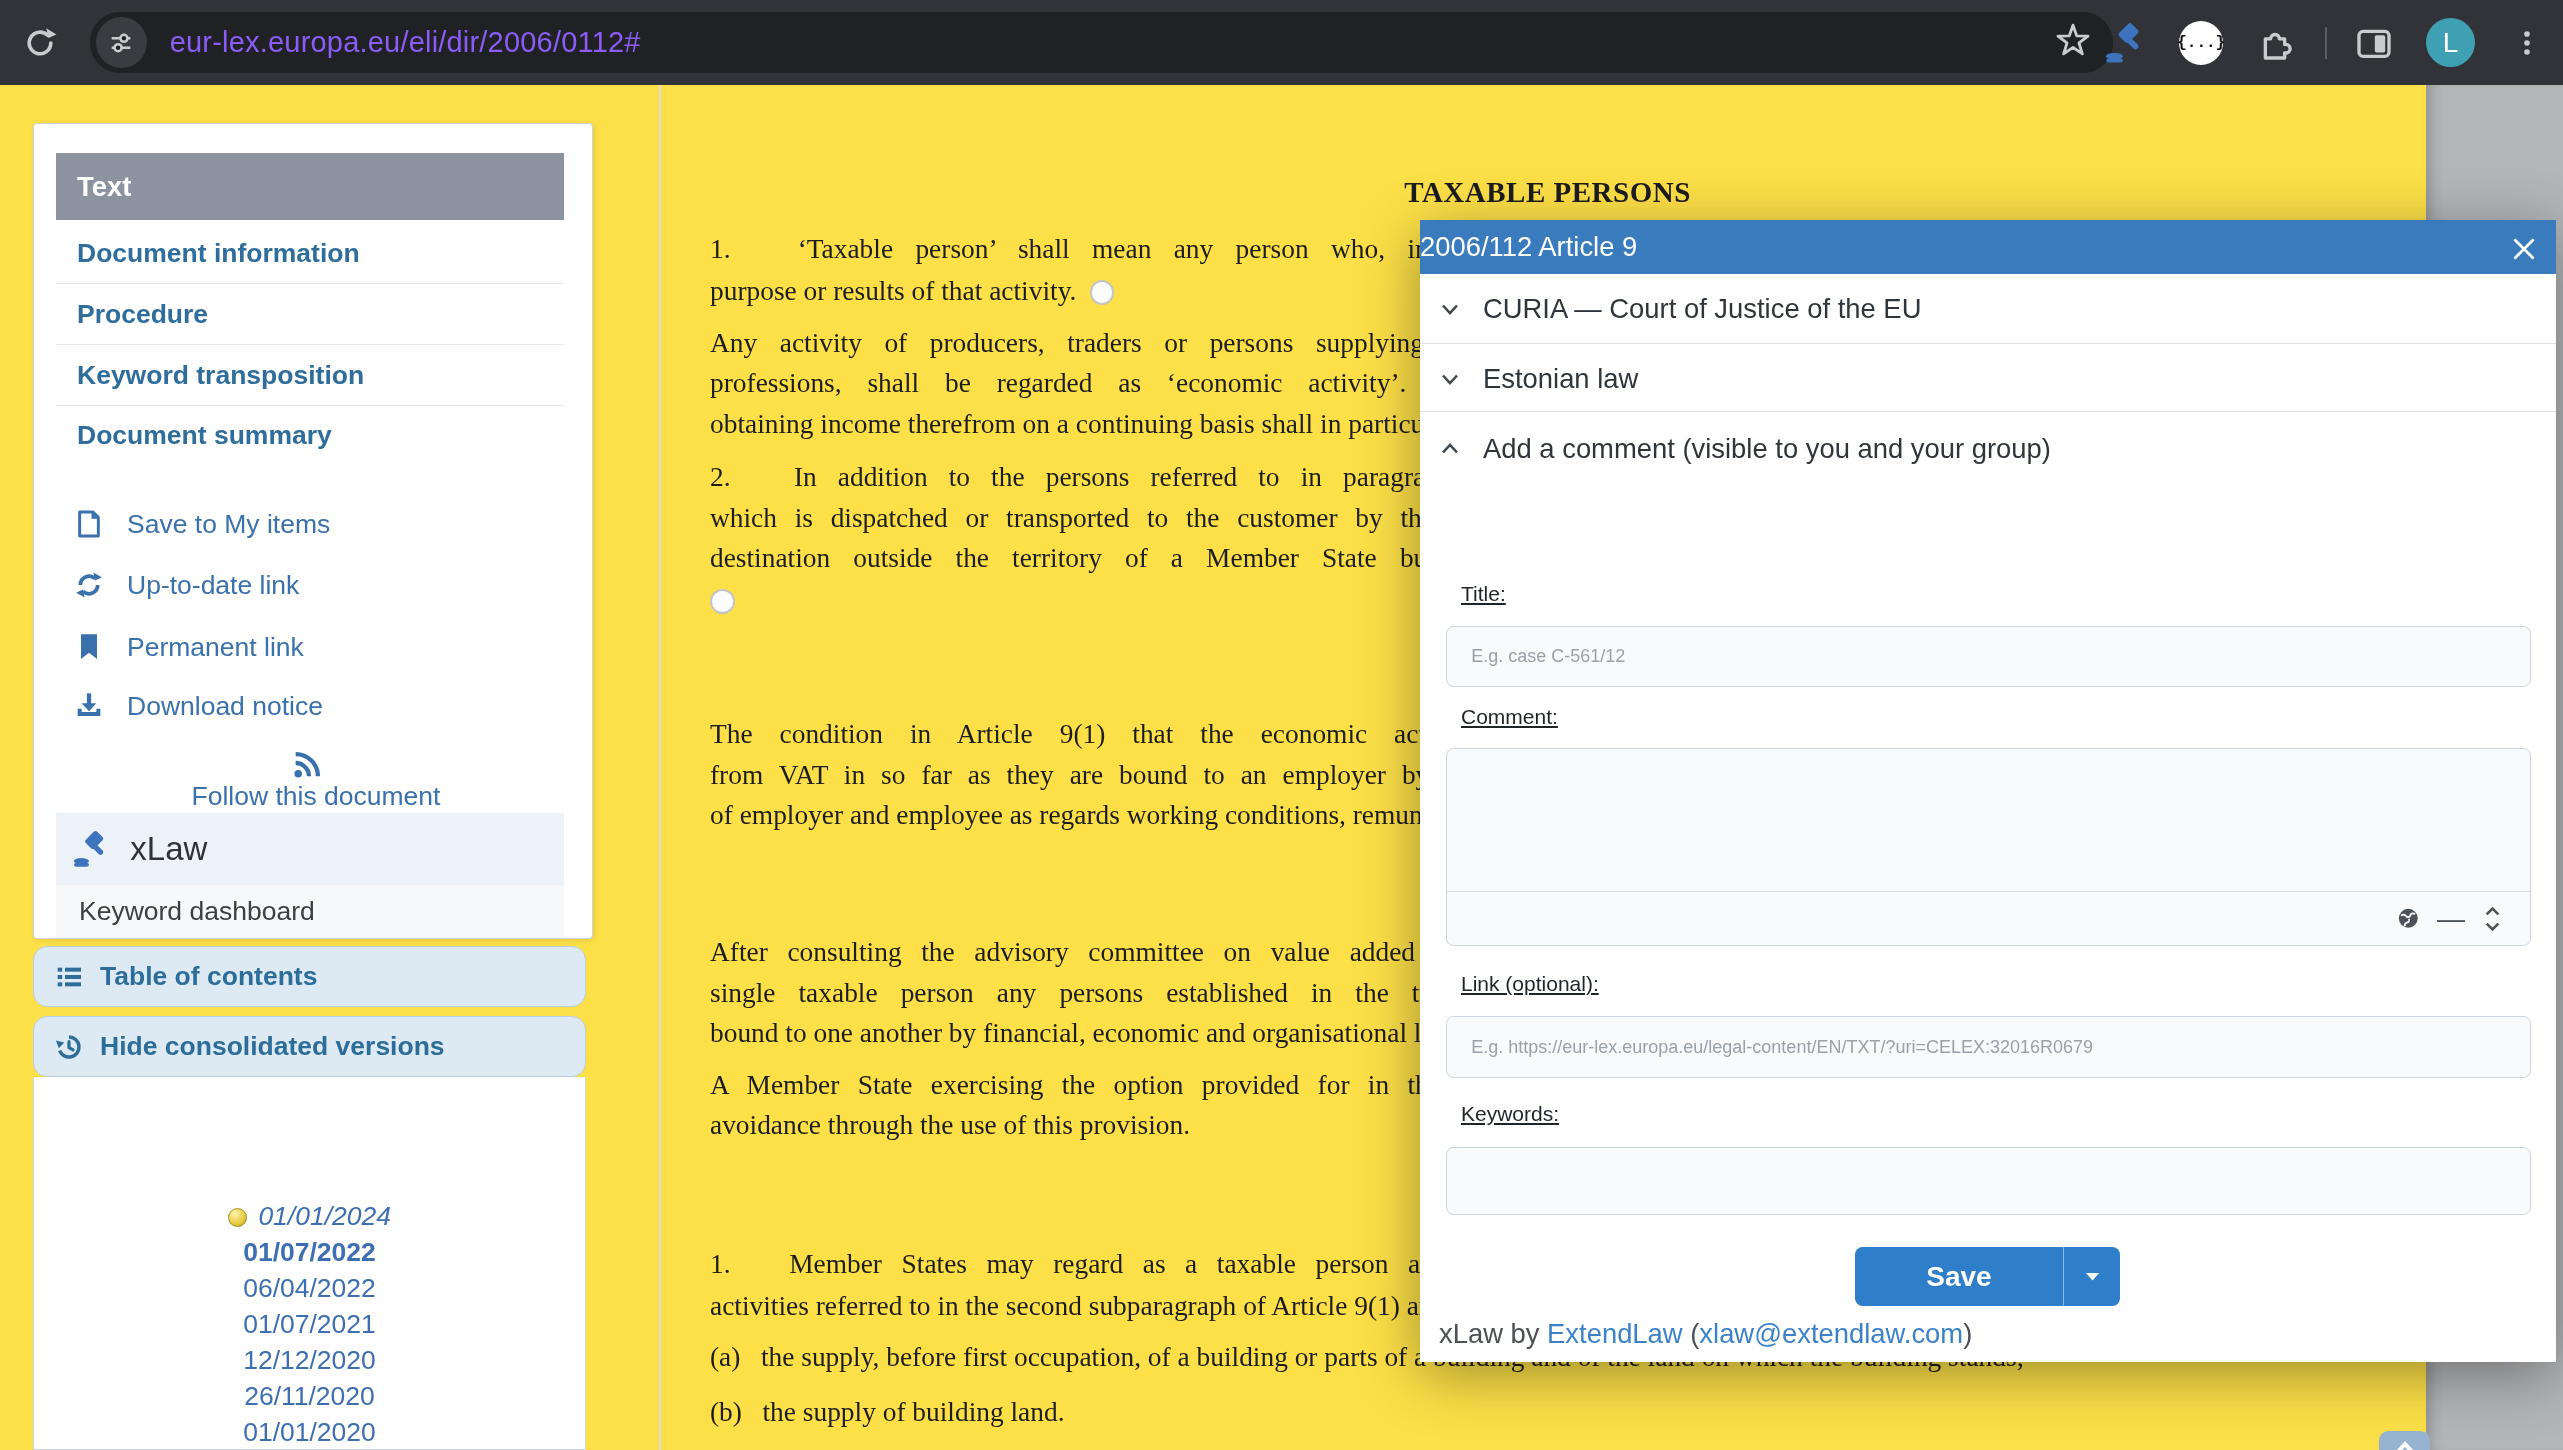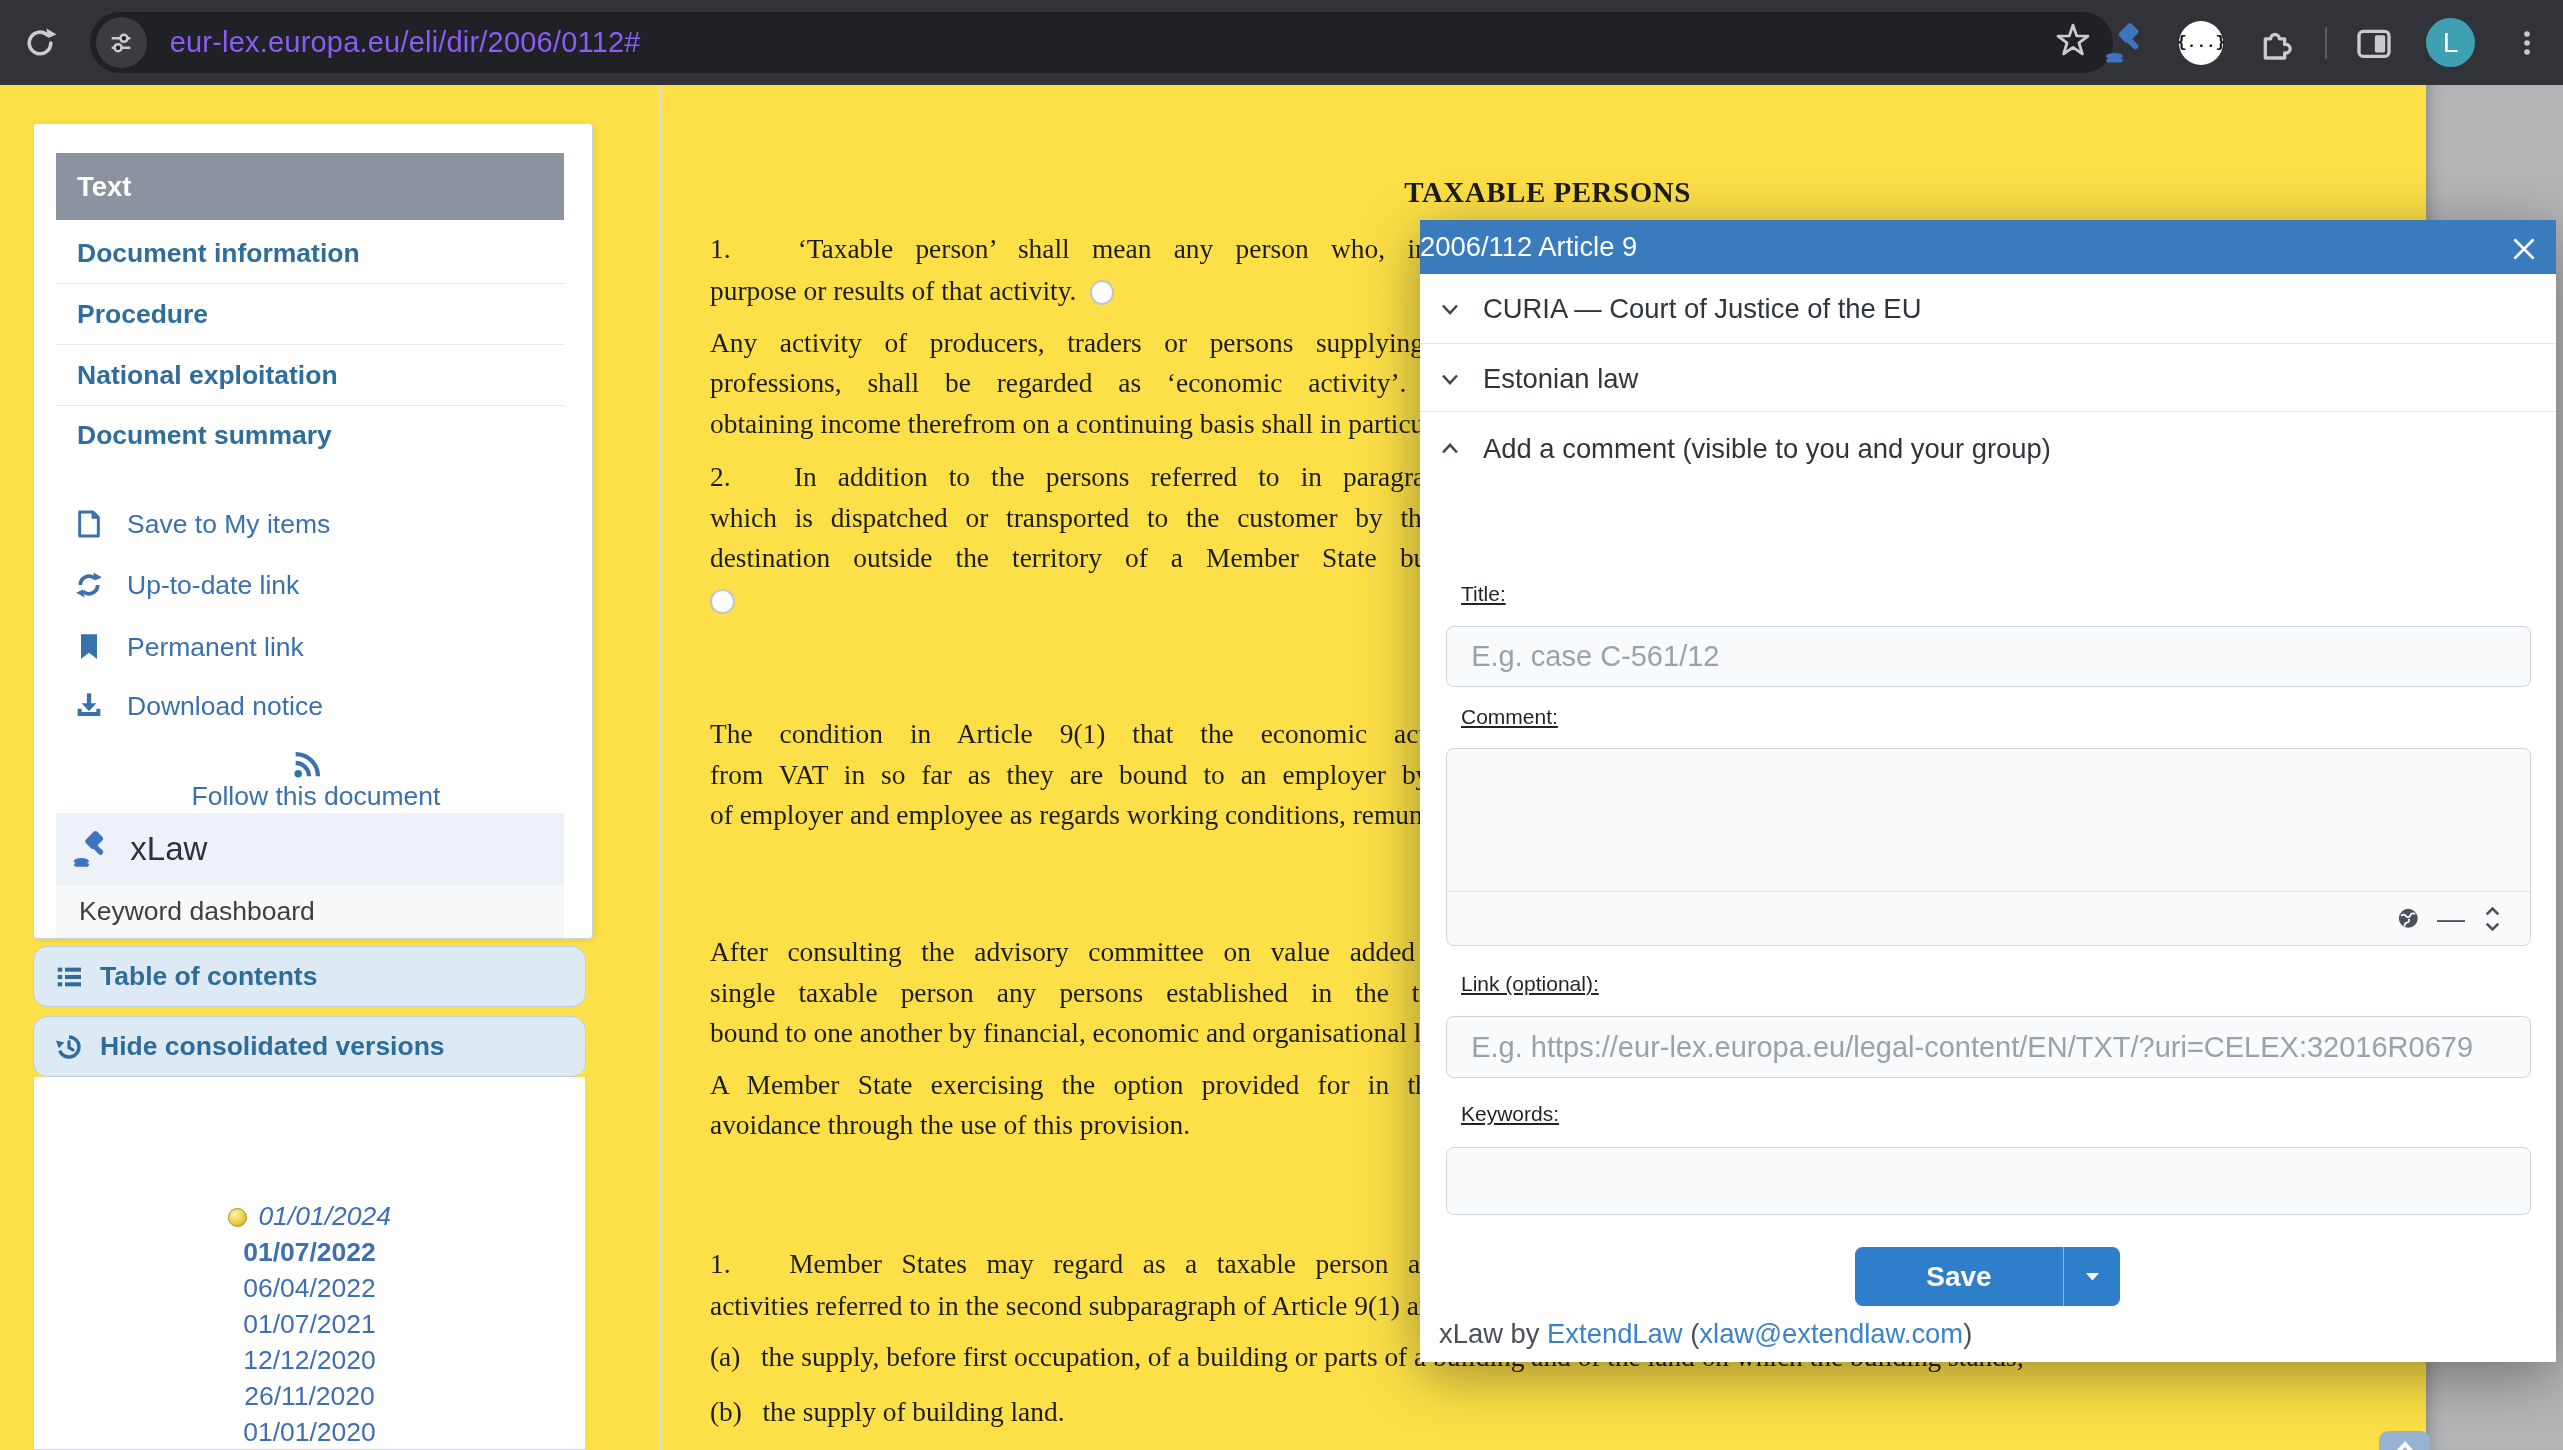--- a/index.html
+++ b/index.html
@@ -57,21 +57,21 @@
   
   .popup { position:absolute; left:1420px; top:135px; width:1136px; height:1142px; background:#fff; box-shadow:0 13.3px 57px rgba(0,0,0,.38); z-index:50; }
   .pop-header { position:absolute; left:0; top:0; width:100%; height:54px; background:#3a7bbd; color:#fff; font-size:27.4px; display:flex; align-items:center; }
   .pop-close { position:absolute; right:11.4px; top:7.6px; width:42px; height:42px; background:transparent; border:none; display:flex; align-items:center; justify-content:center; cursor:pointer; }
   .pop-row { position:absolute; left:0; width:100%; display:flex; align-items:center; padding-left:16px; color:#2f353b; font-size:27.4px; cursor:pointer; background:#fff; }
   .pop-row .chev { margin-right:19px; display:flex; }
   .pr1 { top:54px; height:70px; border-bottom:1.9px solid #dfe3e7; }
   .pr2 { top:126px; height:66px; border-bottom:1.9px solid #dfe3e7; }
   .pr3 { top:194px; height:70px; }
   .plabel { position:absolute; left:41px; font-size:21px; color:#1f2429;text-decoration:underline; }
-  .inp { position:absolute; left:25.6px; width:1085px; height:61px; background:#f8fafc; border:1.9px solid #ccd5dd; border-radius:7.6px; font-family:"Liberation Sans", sans-serif; font-size:29px; color:#333; padding:0 24.6px; outline:none; }
+  .inp { position:absolute; left:25.6px; width:1085px; height:61px; background:#f8fafc; border:1.9px solid #ccd5dd; border-radius:7.6px; font-family:"Liberation Sans", sans-serif; font-size:18px; color:#333; padding:0 24.6px; outline:none; }
   .inp::placeholder { color:#9aa1a9; }
   .comment-box { position:absolute; left:25.6px; top:528px; width:1085px; height:198px; background:#f8fafc; border:1.9px solid #ccd5dd; border-radius:7.6px; }
   .comment-box textarea { position:absolute; left:0; top:0; width:100%; height:142px; background:transparent; border:none; resize:none; outline:none; font-family:"Liberation Sans", sans-serif; font-size:27.4px; color:#333; padding:13.3px 23px; }
   .cb-bar { position:absolute; left:0; bottom:0; width:100%; height:54px; border-top:1.9px solid #d9dee3; display:flex; align-items:center; justify-content:flex-end; padding-right:26.5px; gap:17px; color:#555; }
   .cb-dash { font-size:28px; color:#4c5257; }
   .save-wrap { position:absolute; left:435px; top:1027px; height:59px; display:flex; }
   .save-main { width:208px; height:59px; background:#2e7ec9; color:#fff; border:none; border-radius:7.6px 0 0 7.6px; font-family:"Liberation Sans", sans-serif; font-size:28px; font-weight:700; cursor:pointer; }
   .save-caret { width:57px; height:59px; background:#2e7ec9; border:none; border-left:1.9px solid rgba(255,255,255,.45); border-radius:0 7.6px 7.6px 0; display:flex; align-items:center; justify-content:center; cursor:pointer; }
   .pop-footer { position:absolute; left:19px; top:1098px; font-size:27.4px; color:#4a5056; }
   .pop-footer a { color:#3b82c9; text-decoration:none; cursor:pointer; }
@@ -141,21 +141,21 @@
   </div>
 
   <div class="page">
     <div class="gray-col"></div>
     <div class="doc-edge"></div>
 
     <div class="side-box">
       <div class="tab-selected">Text</div>
       <div class="menu-row" style="top:99px;">Document information</div>
       <div class="menu-row" style="top:160px;">Procedure</div>
-      <div class="menu-row" style="top:221px;">National exploitation</div>
+      <div class="menu-row" style="top:221px;">Keyword transposition</div>
       <div class="menu-row" style="top:281px; border-bottom:none;">Document summary</div>
 
       <div class="icon-link" style="top:379px;">
         <span class="ic">
           <svg width="32" height="32" viewBox="0 0 24 24">
               <path d="M5 3h10l4 4v14H5z" fill="none" stroke="#3a71ad" stroke-width="2.2" stroke-linejoin="round"></path>
               <path d="M15 3v4h4" fill="none" stroke="#3a71ad" stroke-width="2.2"></path>
             </svg>
         </span>
         <span>Save to My items</span>

